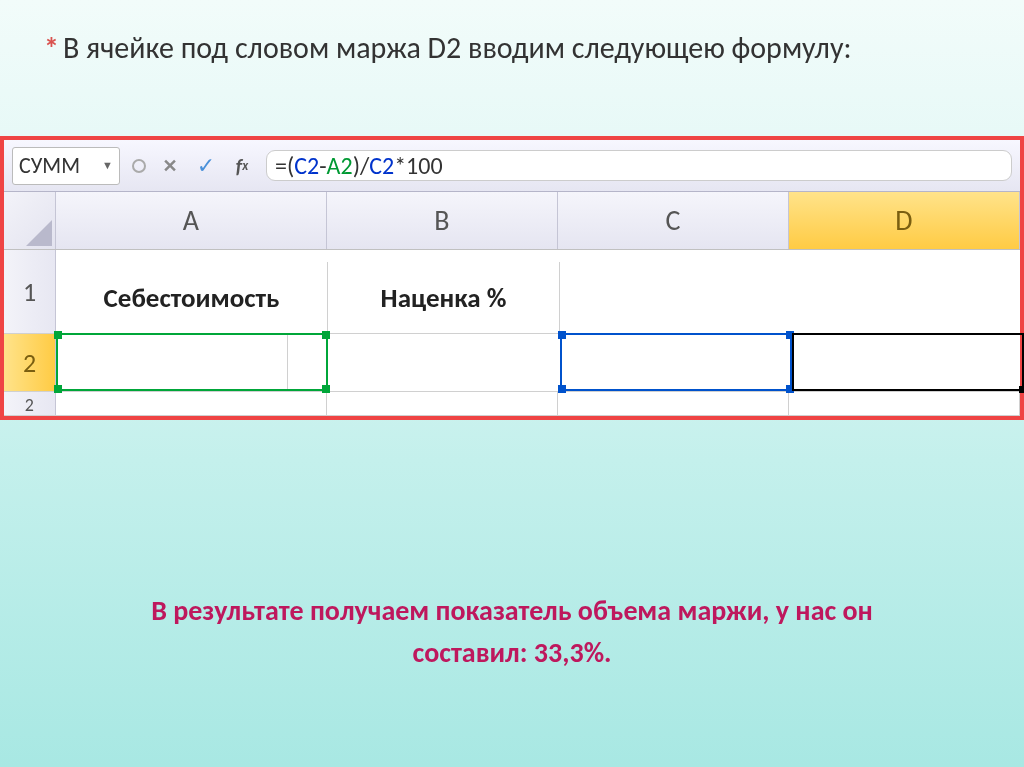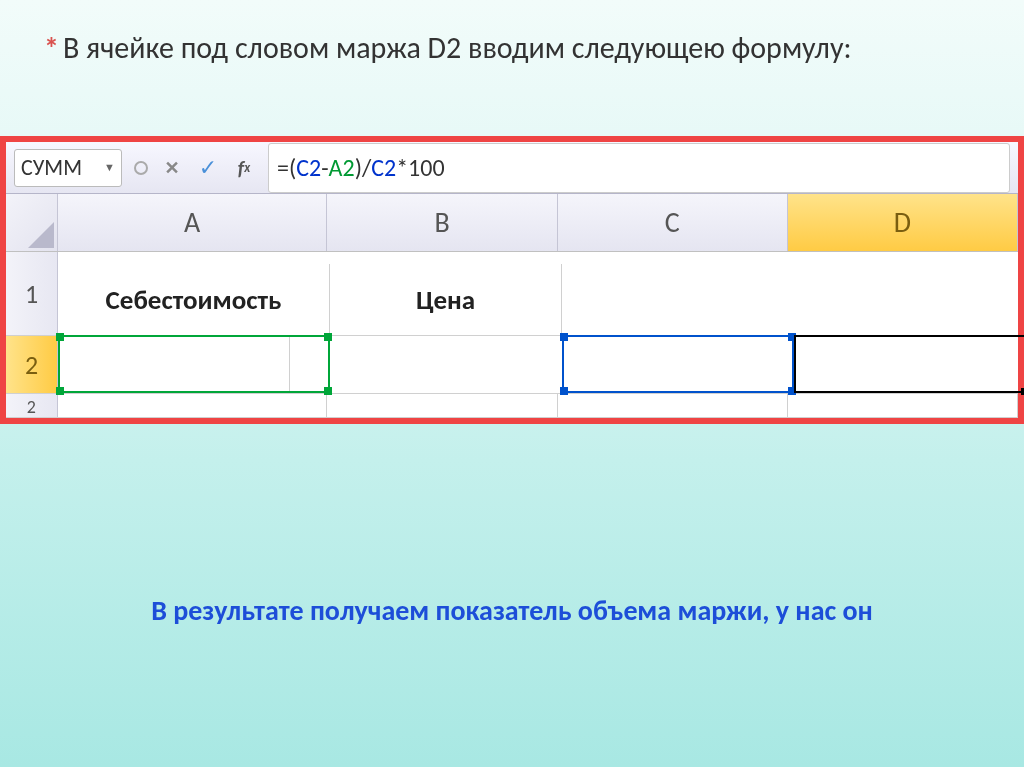--- a/index.html
+++ b/index.html
@@ -25,21 +25,21 @@
       color: #d9534f;
       font-weight: bold;
       margin-right: 4px;
     }
     .excel-screenshot {
       position: absolute;
       top: 136px;
       left: 0;
       width: 1024px;
       background: #fff;
-      border: 6px solid #ef4444;
+      border: 4px solid #ef4444;
     }
     .formula-bar-row {
       display: flex;
       align-items: center;
       height: 52px;
       background: linear-gradient(180deg, #f7f7ff 0%, #e6e6f2 100%);
       border-bottom: 1px solid #b5b5c9;
       padding: 6px 8px;
     }
     .name-box {
@@ -77,24 +77,24 @@
     }
     .fb-icon.radio {
       width: 14px; height: 14px; border: 2px solid #aaa; border-radius: 50%;
     }
     .fb-icon.cancel { color: #888; font-weight: bold; }
     .fb-icon.enter { color: #4a90d9; font-size: 22px; }
     .fb-icon.fx { font-style: italic; font-weight: bold; color: #555; font-size: 20px; }
     .fb-icon.fx sub { font-size: 13px; font-style: italic; }
     .formula-input {
       flex: 1;
-      height: 50px;
+      height: 31px;
       background: #fff;
       border: 1px solid #ccc;
-      border-radius: 3px;
+      border-radius: 9px;
       padding: 0 8px;
       font-size: 24px;
       display: flex;
       align-items: center;
     }
     .formula-text .eq { color: #333; }
     .formula-text .paren { color: #333; }
     .formula-text .ref-c2 { color: #0033cc; }
     .formula-text .ref-a2 { color: #009933; }
     .formula-text .op { color: #333; }
@@ -208,21 +208,21 @@
       right: -4px; bottom: -4px;
     }
     .slide-text-bottom {
       position: absolute;
       top: 590px;
       left: 40px;
       right: 40px;
       text-align: center;
       font-size: 28px;
       font-weight: bold;
-      color: #1d4ed8;
+      color: #be185d;
       line-height: 1.5;
     }
   </style>
 </head>
 <body>
 
 <div class="slide-text-top">
   <span class="asterisk">*</span><span>В ячейке под словом маржа D2 вводим следующею формулу:</span>
 </div>
 
@@ -252,21 +252,21 @@
       <div class="corner-cell"></div>
       <div class="col-header col-A">A</div>
       <div class="col-header col-B">B</div>
       <div class="col-header col-C">C</div>
       <div class="col-header col-D active">D</div>
     </div>
 
     <div class="data-row r1">
       <div class="row-header">1</div>
       <div class="cell col-A header-text">Себестоимость</div>
-      <div class="cell col-C header-text">Цена</div>
+      <div class="cell col-B header-text">Наценка %</div>
     </div>
 
     <div class="data-row r2" style="position:relative;">
       <div class="row-header active">2</div>
       <div class="cell col-B"></div>
 
       <div class="selection-green" style="left:52px; top:-1px; width:272px; height:58px;">
         <div class="handle" style="left:-4px; top:-4px;"></div>
         <div class="handle" style="right:-4px; top:-4px;"></div>
         <div class="handle" style="left:-4px; bottom:-4px;"></div>
@@ -289,13 +289,14 @@
       <div class="cell col-B"></div>
       <div class="cell col-C"></div>
       <div class="cell col-D"></div>
     </div>
 
   </div>
 </div>
 
 <div class="slide-text-bottom">
   <div>В результате получаем показатель объема маржи, у нас он</div>
+  <div>составил: 33,3%.</div>
 </div>
 
 </body></html>

